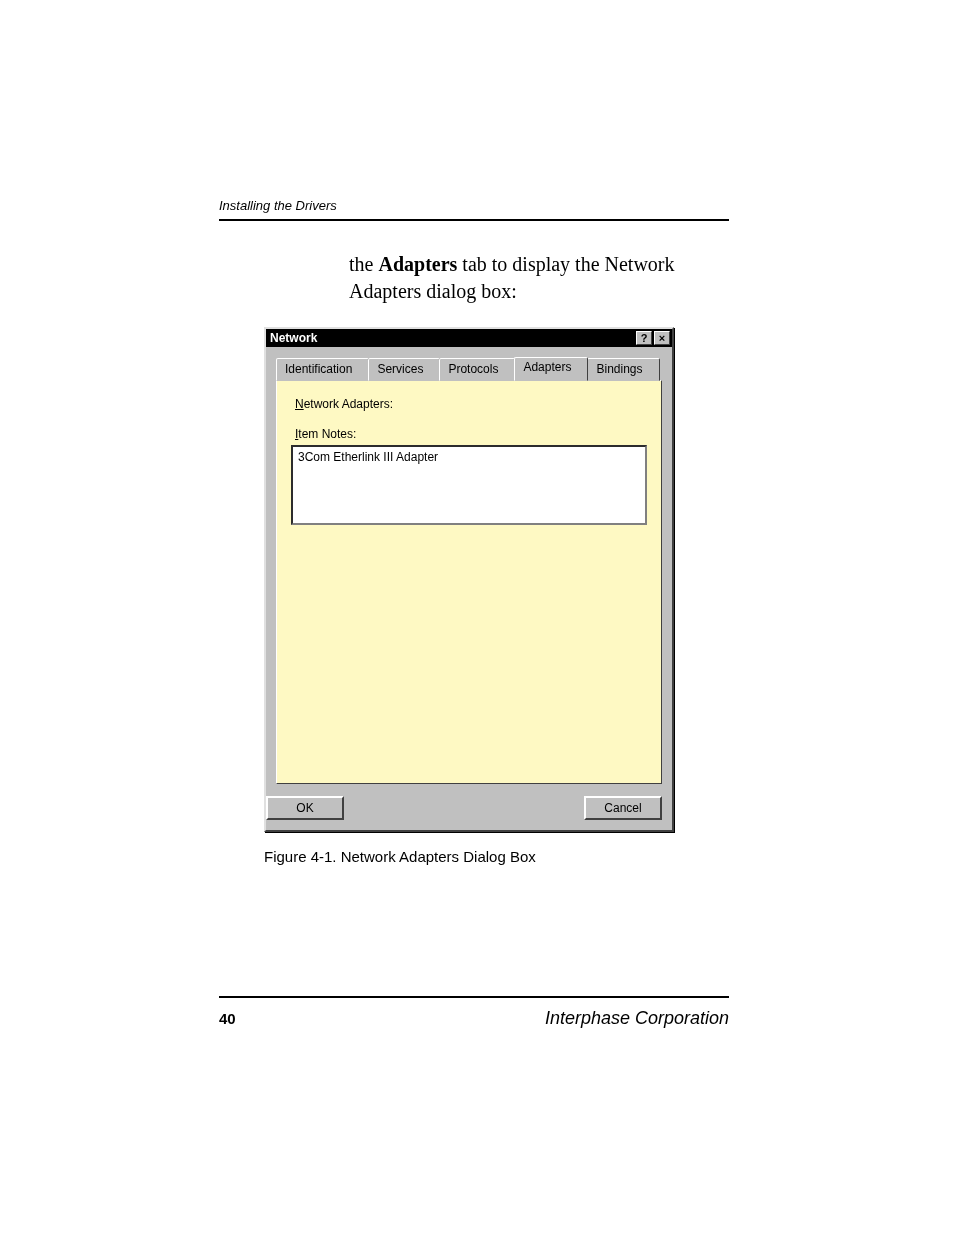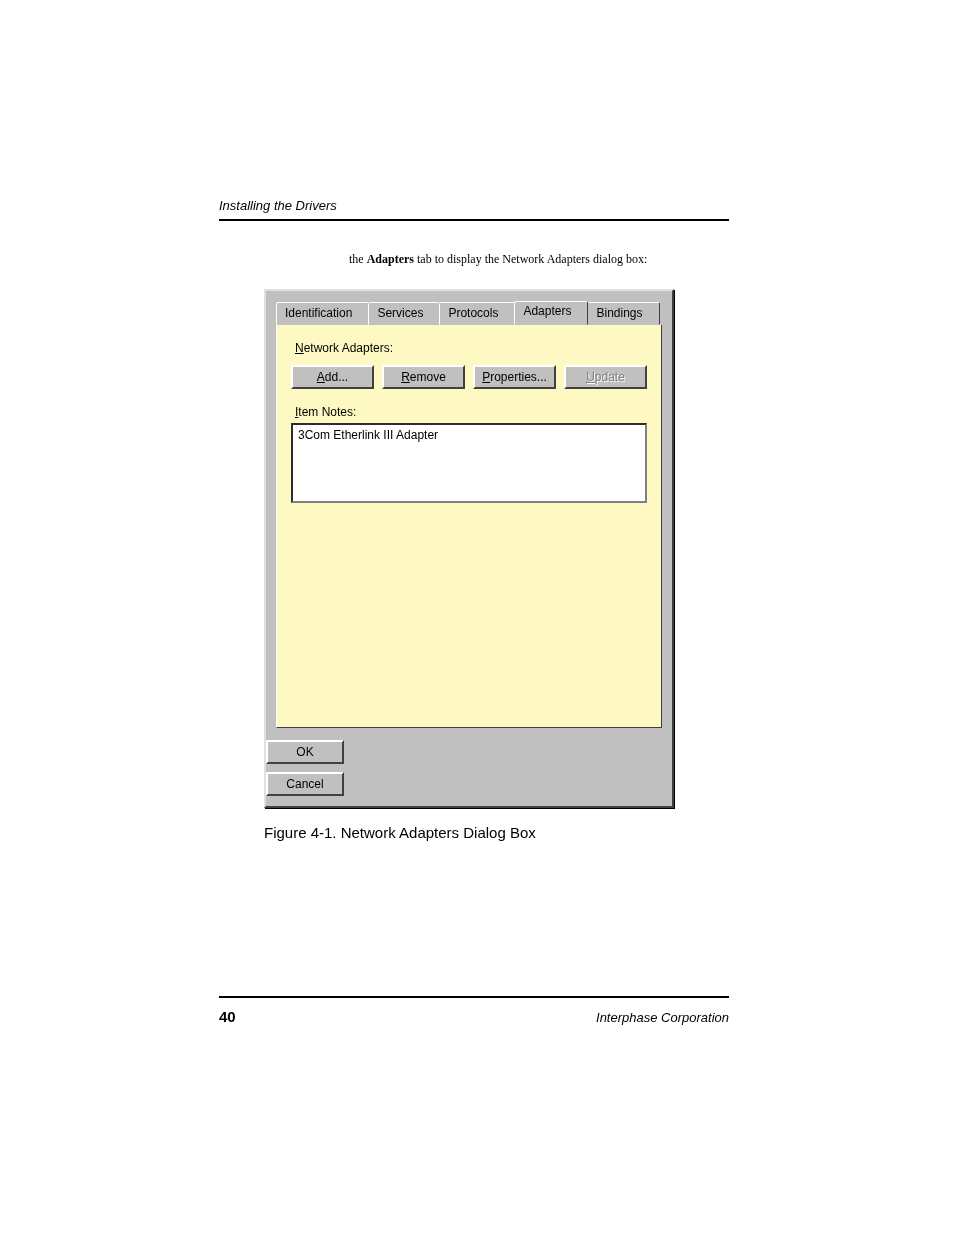--- a/index.html
+++ b/index.html
@@ -22,21 +22,21 @@
     font-style: italic;
     font-family: Arial, Helvetica, sans-serif;
     font-size: 13px;
     margin-bottom: 6px;
   }
   .rule {
     border-top: 2px solid #000;
     margin-bottom: 30px;
   }
   .intro {
-    font-size: 12px;
+    font-size: 20px;
     margin-left: 130px;
     line-height: 1.35;
     margin-bottom: 22px;
   }
 
   
   .dialog-wrap {
     margin-left: 45px;
     margin-bottom: 16px;
   }
@@ -158,21 +158,20 @@
     background: #fff;
     border: 2px inset #808080;
     padding: 3px 5px;
     font-size: 12px;
   }
   .dlg-buttons {
     display: flex;
     justify-content: space-between;
     gap: 8px;
     padding: 0 10px 10px 0;
-    flex-direction: column;
   }
   .dlg-buttons .wbtn { flex: none; width: 78px; }
   .accel { text-decoration: underline; }
 
   .caption {
     font-family: Arial, Helvetica, sans-serif;
     font-weight: normal;
     font-size: 15px;
     text-align: left;
     width: 410px;
@@ -200,65 +199,61 @@
   }
   .page-num {
     font-family: Arial, Helvetica, sans-serif;
     font-weight: bold;
     font-size: 15px;
     text-align: right;
   }
   .company {
     font-family: Arial, Helvetica, sans-serif;
     font-style: italic;
-    font-size: 13px;
+    font-size: 18px;
   }
 </style>
 </head>
 <body>
 
 <div class="page">
   <div class="running-head">Installing the Drivers</div>
   <div class="rule"></div>
 
   <div class="intro">
     <span>the </span><b>Adapters</b><span> tab to display the Network Adapters dialog box:</span>
   </div>
 
   <div class="dialog-wrap">
     <div class="win">
+      <div class="titlebar">
+        <span>Network</span>
+        <span class="spacer"></span>
+        <span class="tbtn">
+            <span>?</span>
+          </span>
+        <span class="tbtn">
+            <span>×</span>
+          </span>
+      </div>
 
       <div class="dlg-body">
         <div class="tabs">
           <div class="tab">Identification</div>
           <div class="tab">Services</div>
           <div class="tab">Protocols</div>
           <div class="tab active">Adapters</div>
           <div class="tab">Bindings</div>
         </div>
 
         <div class="tabpanel">
           <div class="grplabel">
             <span class="accel">N</span><span>etwork Adapters:</span>
           </div>
 
-          <div class="btnrow">
-            <div class="wbtn">
-              <span><span class="accel">A</span><span>dd...</span></span>
-            </div>
-            <div class="wbtn">
-              <span><span class="accel">R</span><span>emove</span></span>
-            </div>
-            <div class="wbtn">
-              <span><span class="accel">P</span><span>roperties...</span></span>
-            </div>
-            <div class="wbtn disabled">
-              <span><span class="accel">U</span><span>pdate</span></span>
-            </div>
-          </div>
 
           <div class="grplabel" style="margin-top:16px;">
             <span class="accel">I</span><span>tem Notes:</span>
           </div>
           <div class="notes">
             <span>3Com Etherlink III Adapter</span>
           </div>
         </div>
       </div>
 

